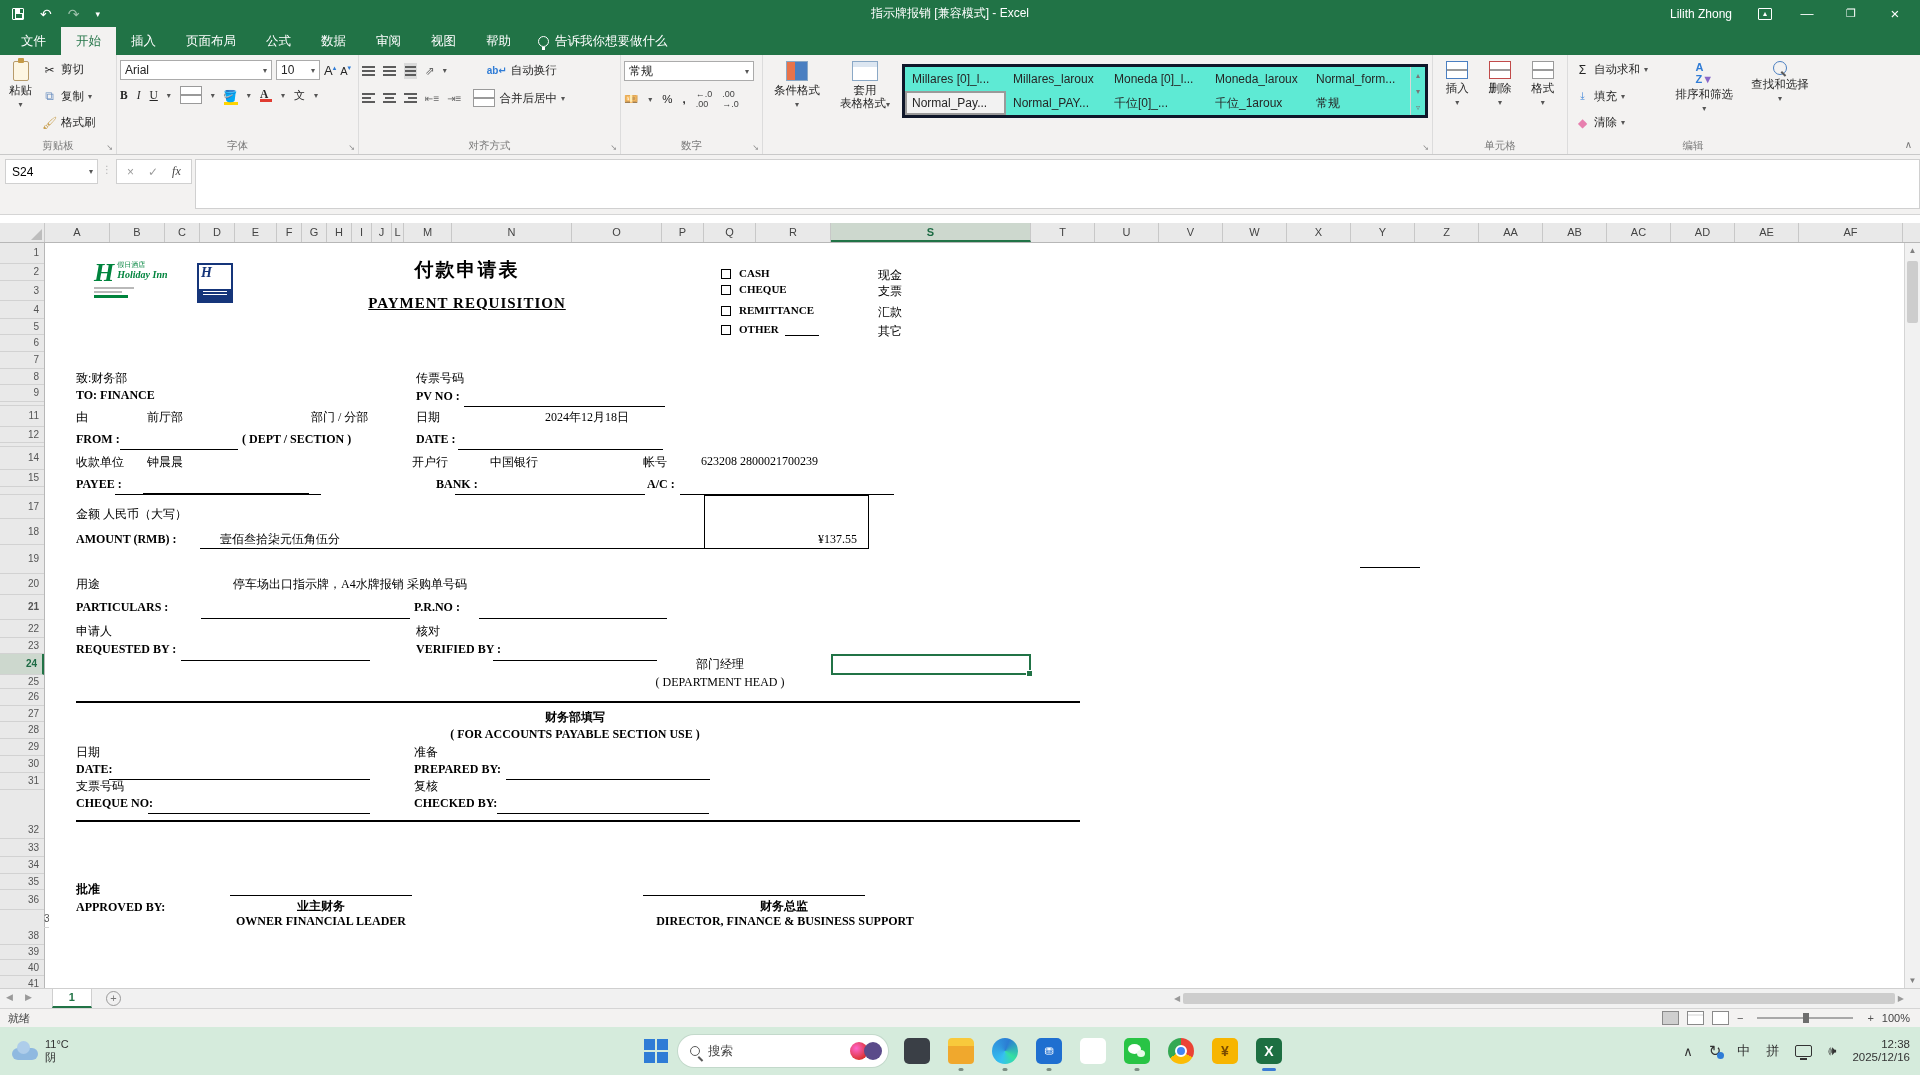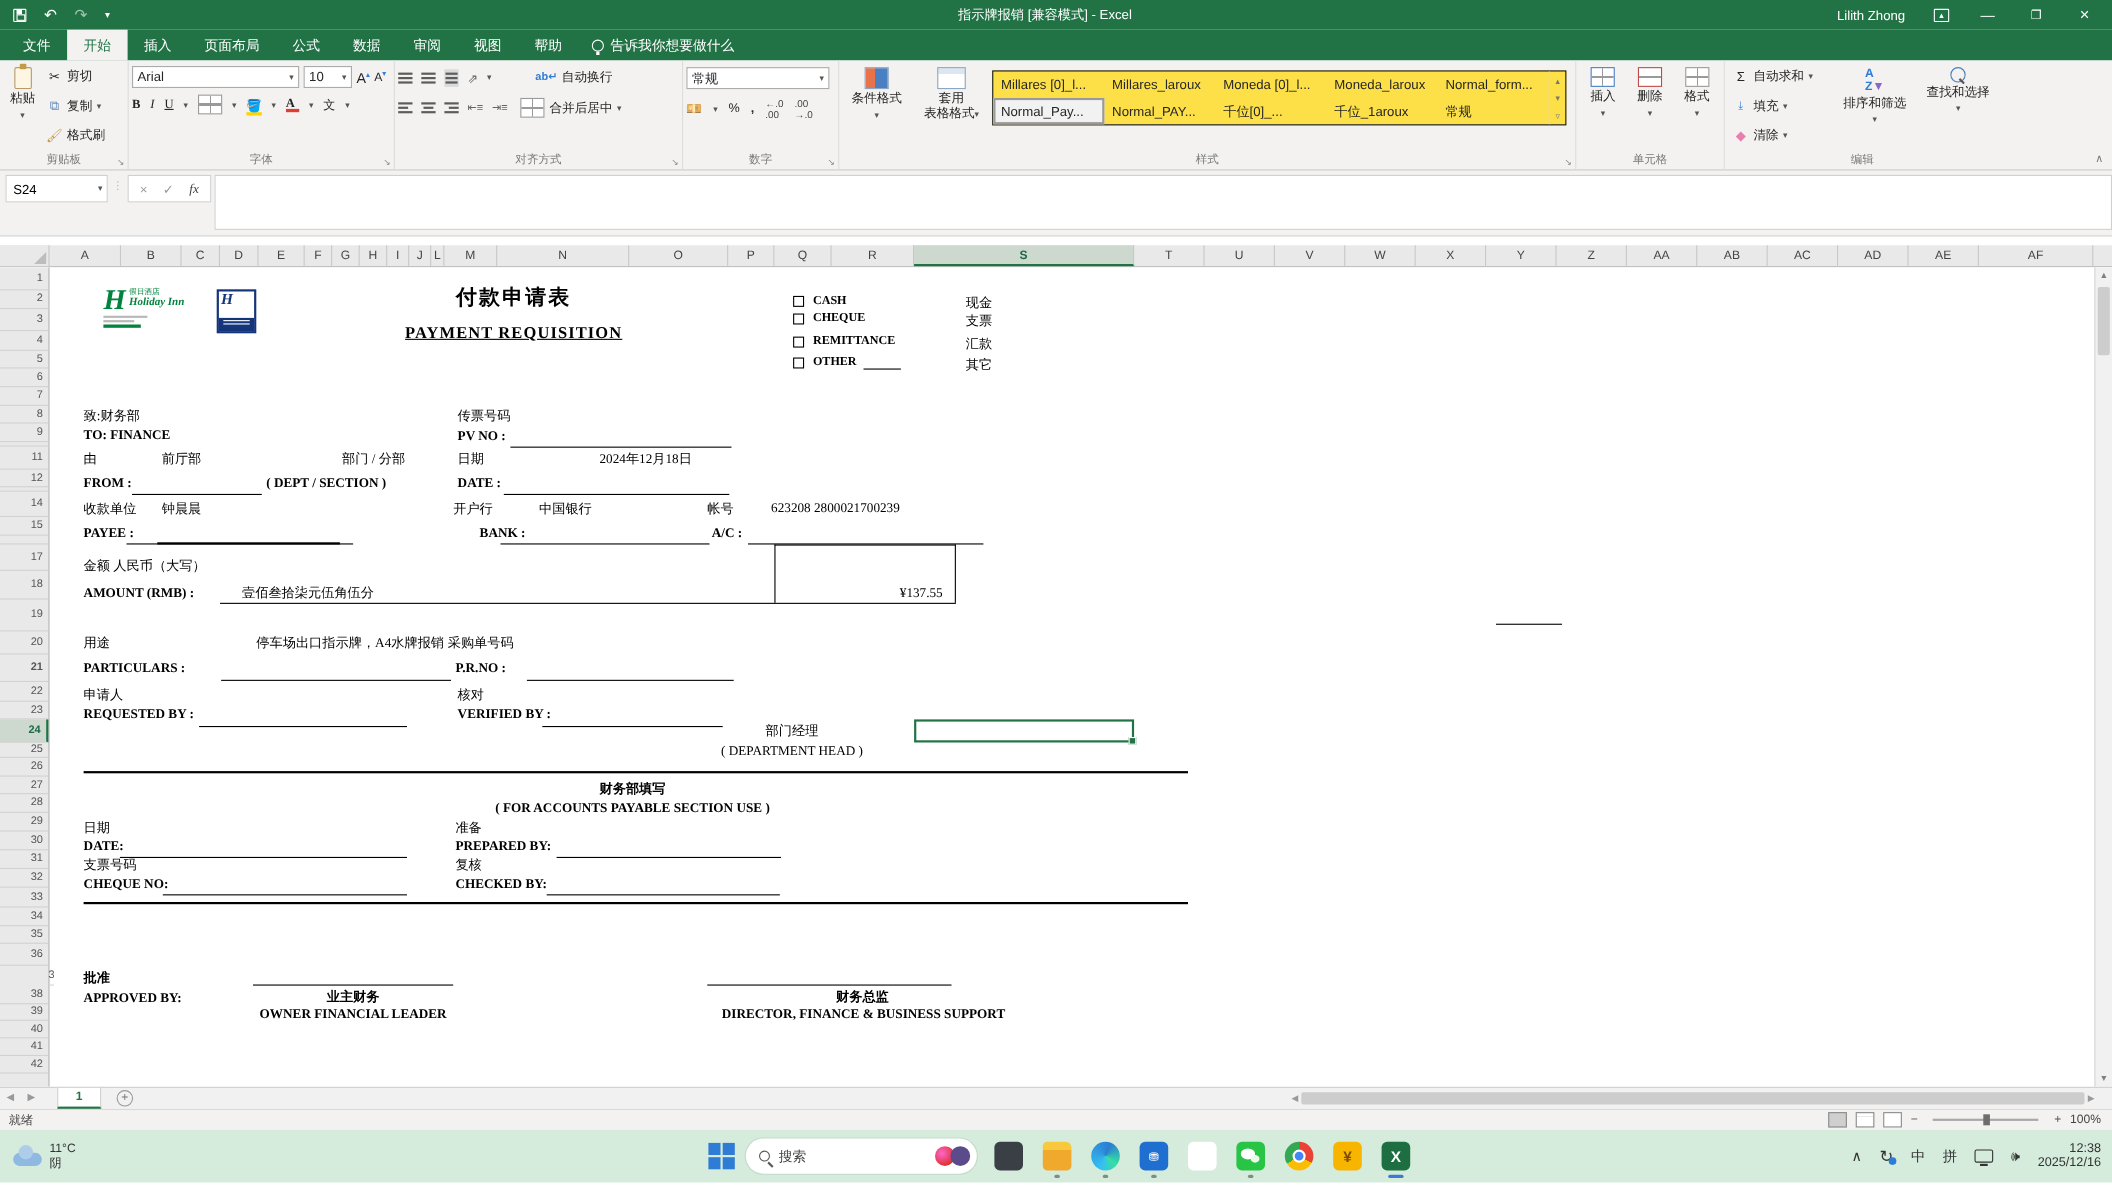--- a/index.html
+++ b/index.html
@@ -41,21 +41,21 @@
   .ic { width:15px; height:15px; display:inline-flex; align-items:center; justify-content:center; font-size:12px; }
   .clip { width:16px; height:20px; background:#fdf6e3; border:1px solid #b79b6b; border-radius:2px; position:relative; }
   .clip:before { content:""; position:absolute; top:-4px; left:4px; width:6px; height:5px; background:#c59a45; border-radius:1px; }
   .combo { background:#fff; border:1px solid #ababab; display:flex; align-items:center; height:20px; font-size:12px; padding:0 4px; justify-content:space-between; }
   .fontrow { display:flex; gap:4px; align-items:center; }
   .bar3 { display:inline-block; width:13px; }
   .bar3 i { display:block; height:2px; background:#5c5c5c; margin:2px 0; }
   .bar3.short i:nth-child(2){ width:9px; } .bar3.ctr i:nth-child(2){ margin-left:2px;width:9px; } .bar3.rt i:nth-child(2){ margin-left:4px; }
   .fillic { width:14px; height:12px; position:relative; }
   .colorbar { display:block; height:3px; margin-top:-1px; }
-  .galwrap { background:#fde047; border:1px solid #0f172a; display:flex; }
+  .galwrap { background:#5eead4; border:3px solid #0f172a; display:flex; }
   .galcol { display:flex; flex-direction:column; }
   .gitem { width:101px; height:24px; font-size:12px; display:flex; align-items:center; padding:0 7px; white-space:nowrap; overflow:hidden; font-family:"Liberation Sans","DejaVu Sans",sans-serif; }
   .gitem.sel { outline:2px solid #9a9a9a; outline-offset:-2px; background:#f2f2f2; }
   .galarrows { width:15px; border-left:1px solid #d8d8d8; display:flex; flex-direction:column; align-items:center; justify-content:space-around; color:#777; font-size:8px; }
   .tblico { width:26px; height:20px; border:1px solid #8aa8c6; background:linear-gradient(#dce6f1 30%,#fff 30%); }
   .cellico { width:22px; height:18px; border:1px solid #9a9a9a; position:relative; background:
      linear-gradient(#0000 0,#0000 100%), #fff; }
   .cellico:before{ content:""; position:absolute; inset:0; background:
      linear-gradient(90deg,transparent 48%,#9a9a9a 48%,#9a9a9a 52%,transparent 52%),
      linear-gradient(transparent 44%,#9a9a9a 44%,#9a9a9a 56%,transparent 56%); }
@@ -364,21 +364,20 @@
             <div class="gitem">Normal_form...</div>
             <div class="gitem">常规</div>
           </div>
           <div class="galarrows">
           <span>▴</span>
           <span>▾</span>
           <span>▿</span>
         </div>
       </div>
     </div>
-    <div class="rg-label">样式</div>
     <span class="launcher">↘</span>
   </div>
 
   <div class="rgroup" style="width:135px;">
     <div class="rg-body" style="justify-content:space-around; width:100%;">
       <div class="bigbtn" style="padding:3px 2px;">
         <span class="cellico" style="border-color:#4a7fc1;"></span>
         <span class="cap">插入</span>
           <span class="caret">▾</span>
       </div>
@@ -506,21 +505,21 @@
       <div class="rownum" style="height: 18px; line-height: 17px;">22</div>
       <div class="rownum" style="height: 16px; line-height: 15px;">23</div>
       <div class="rownum selrow" style="height: 21px; line-height: 20px;">24</div>
       <div class="rownum" style="height: 14px; line-height: 13px;">25</div>
       <div class="rownum" style="height: 17px; line-height: 16px;">26</div>
       <div class="rownum" style="height: 16px; line-height: 15px;">27</div>
       <div class="rownum" style="height: 17px; line-height: 16px;">28</div>
       <div class="rownum" style="height: 17px; line-height: 16px;">29</div>
       <div class="rownum" style="height: 17px; line-height: 16px;">30</div>
       <div class="rownum" style="height: 17px; line-height: 16px;">31</div>
-      <div class="rownum" style="height: 17px; line-height: 16px;">32</div>
+      <div class="rownum" style="height: 17px; line-height: 16px; margin-top: 32px;">32</div>
       <div class="rownum" style="height: 18px; line-height: 17px;">33</div>
       <div class="rownum" style="height: 17px; line-height: 16px;">34</div>
       <div class="rownum" style="height: 16px; line-height: 15px;">35</div>
       <div class="rownum" style="height: 20px; line-height: 19px;">36</div>
       <div class="rownum" style="height: 18px; line-height: 17px; margin-left: 44px;">37</div>
       <div class="rownum" style="height: 17px; line-height: 16px;">38</div>
       <div class="rownum" style="height: 15px; line-height: 14px;">39</div>
       <div class="rownum" style="height: 16px; line-height: 15px;">40</div>
       <div class="rownum" style="height: 16px; line-height: 15px;">41</div>
       <div class="rownum" style="height: 16px; line-height: 15px;">42</div>

